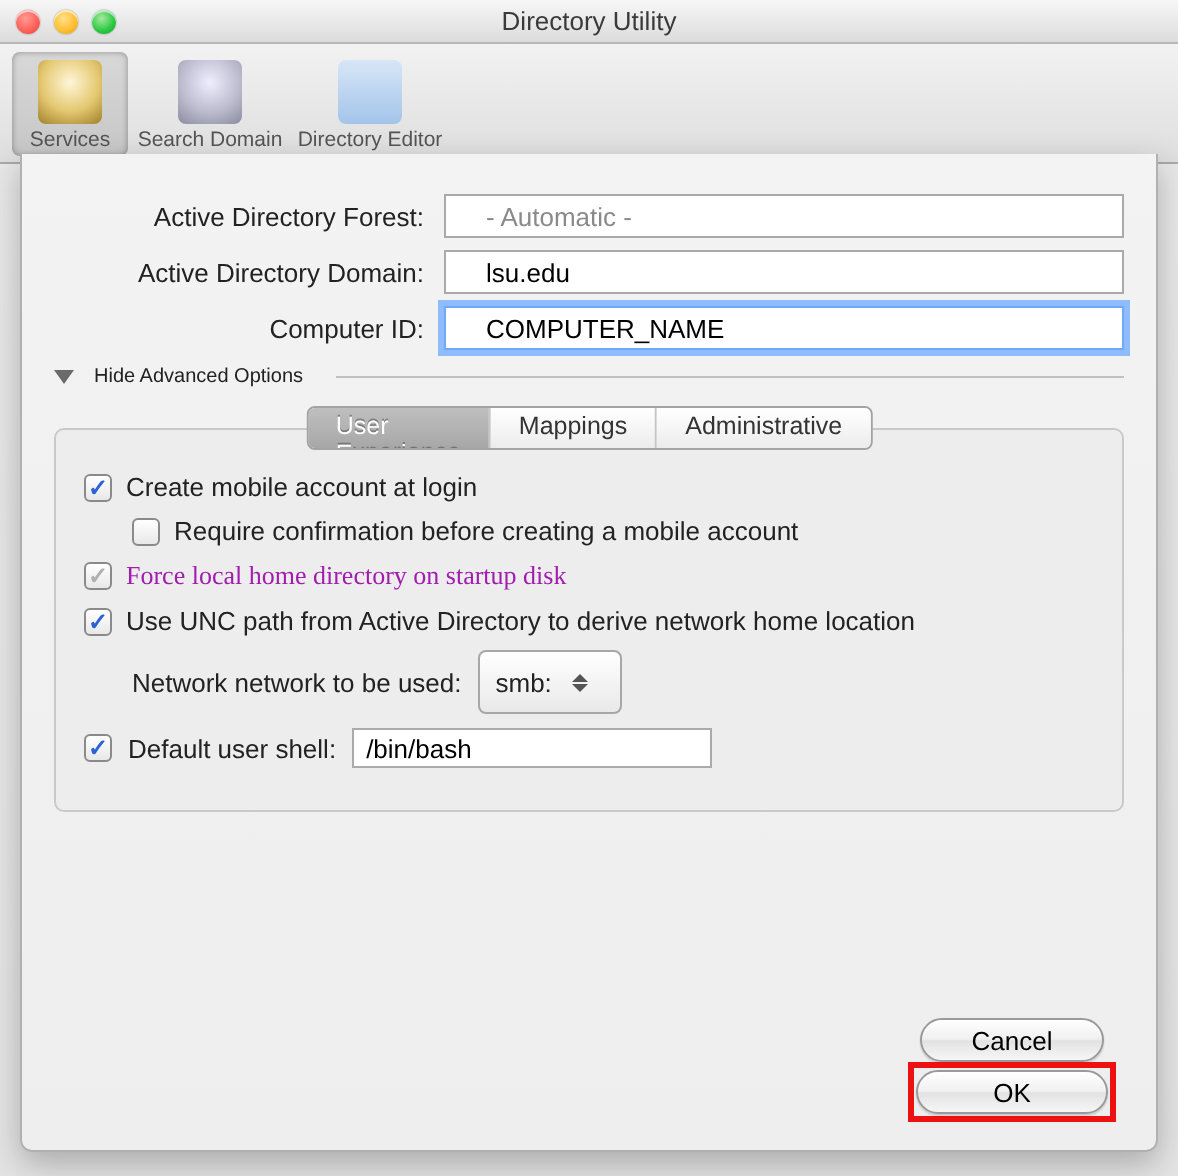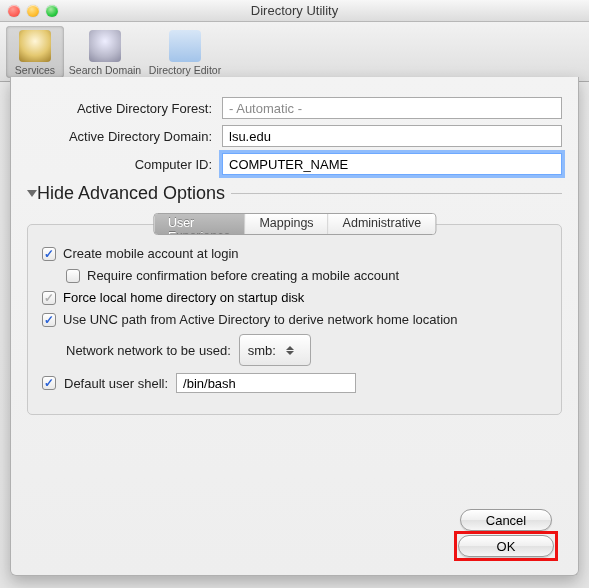--- a/index.html
+++ b/index.html
@@ -91,21 +91,21 @@
     width: 195px;
     text-align: right;
     padding-right: 10px;
     font-size: 13px;
   }
   .form-row input[type=text] {
     flex: 1;
     height: 22px;
     border: 1px solid #aaa;
     border-radius: 0;
-    padding: 2px 6px;
+    padding: 2px 20px;
     font-size: 13px;
     background:#fff;
   }
   .form-row input.focused {
     outline: none;
     box-shadow: 0 0 0 3px rgba(110,170,255,0.75);
     border-color:#6ea9ff;
   }
   .bind-row { text-align: right; margin: 8px 0 12px; }
   .aqua-btn {
@@ -114,21 +114,21 @@
     height: 22px;
     border-radius: 11px;
     border: 1px solid #9a9a9a;
     background: linear-gradient(#ffffff,#f0f0f0 48%,#e2e2e2 52%,#f6f6f6);
     font-size: 13px;
     padding: 0 16px;
     cursor: pointer;
     box-shadow: 0 1px 0 rgba(255,255,255,0.8) inset, 0 1px 1px rgba(0,0,0,0.15);
   }
   .disclosure {
-    display:flex; align-items:center; font-size:18px; margin: 8px 0 4px;
+    display:flex; align-items:center; gap:10px; font-size:10px; margin: 8px 0 4px;
   }
   .tri {
     width:0;height:0;border-left:5px solid transparent;border-right:5px solid transparent;
     border-top:7px solid #6a6a6a;
   }
   .disclosure .line { flex:1; height:1px; background:#c1c1c1; margin-left:6px;}
   .groupbox {
     border:1px solid #c9c9c9;
     border-radius:5px;
     background: #ededed;
@@ -149,21 +149,21 @@
     color:#333;
   }
   .seg > div:last-child { border-right:none; }
   .seg > div.sel {
     background: linear-gradient(#bfbfbf,#a7a7a7);
     color:#fff;
     text-shadow: 0 -1px 0 rgba(0,0,0,0.3);
   }
   .opt { display:flex; align-items:center; margin: 7px 0; font-size:13px; gap:7px; }
   .opt.indent { margin-left: 24px; }
-  .opt.disabled { color:#000000; }
+  .opt.disabled { color:#a21caf;font-family:Liberation Serif, serif; }
   .chk {
     width:14px;height:14px;border:1px solid #8a8a8a;border-radius:3px;
     background:linear-gradient(#fff,#e8e8e8);
     display:flex;align-items:center;justify-content:center;
     flex-shrink:0;
   }
   .chk.on::after{
     content:"✓"; font-size:12px; color:#2a62d6; font-weight:bold; line-height:1;
   }
   .chk.ondis::after{

